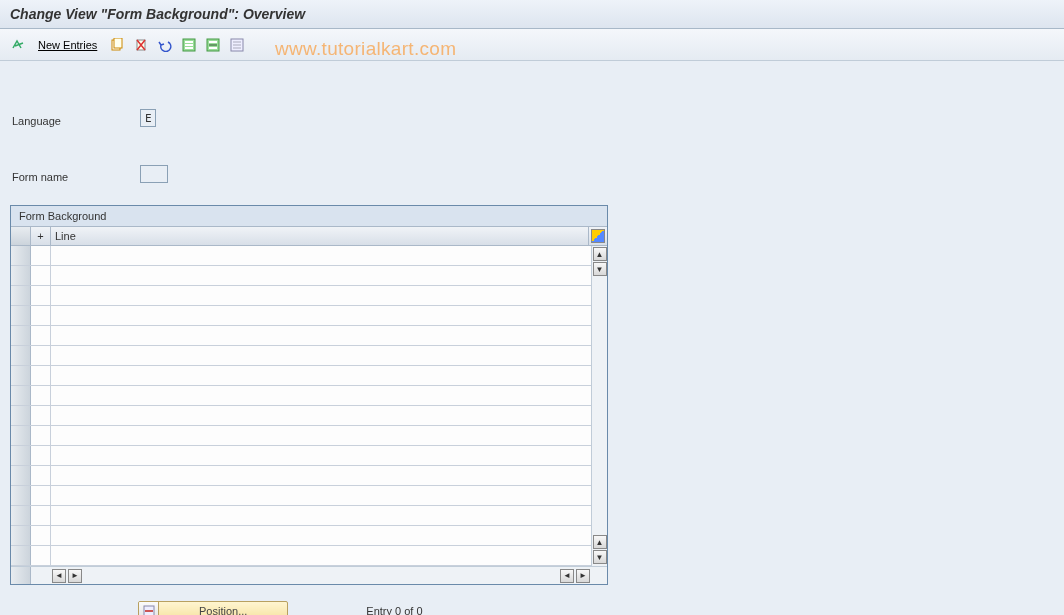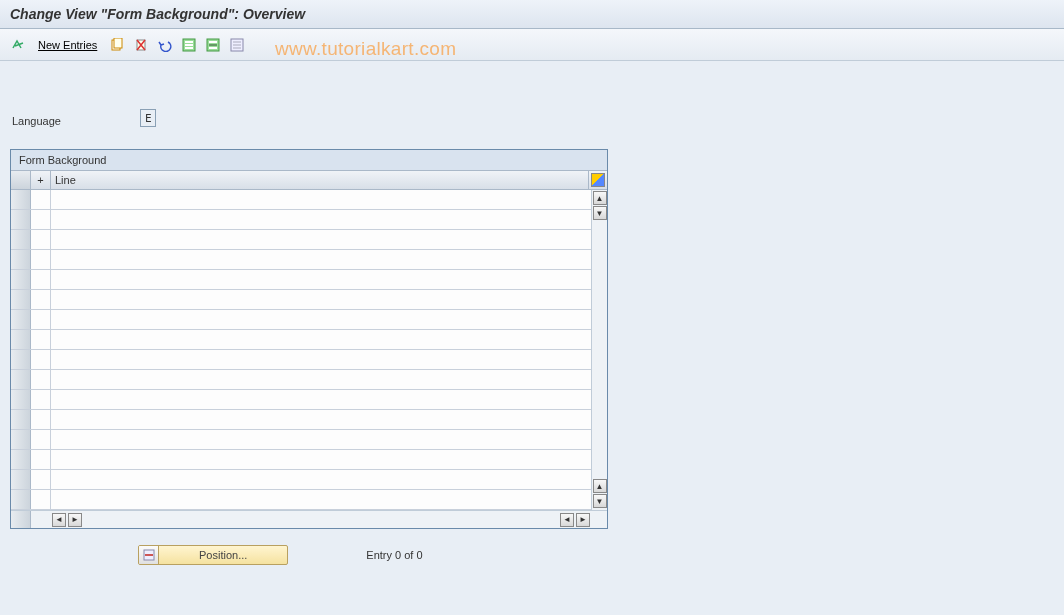--- a/index.html
+++ b/index.html
@@ -294,20 +294,24 @@
   </div>
 </div>
 
 <div class="watermark">www.tutorialkart.com</div>
 
 <div class="content">
 
   <div class="field-row">
     <div class="field-label">Language</div>
     <input class="field-input" style="width: 16px;" value="EN">
+  </div>
+  <div class="field-row">
+    <div class="field-label">Form name</div>
+    <input class="field-input" style="width: 28px;" value="">
   </div>
 
   <div class="table-container">
     <div class="table-title">Form Background</div>
 
     <div class="table-header">
       <div class="th-cell th-selector"></div>
       <div class="th-cell th-plus">+</div>
       <div class="th-cell th-line">Line</div>
       <div class="th-cell th-config">

